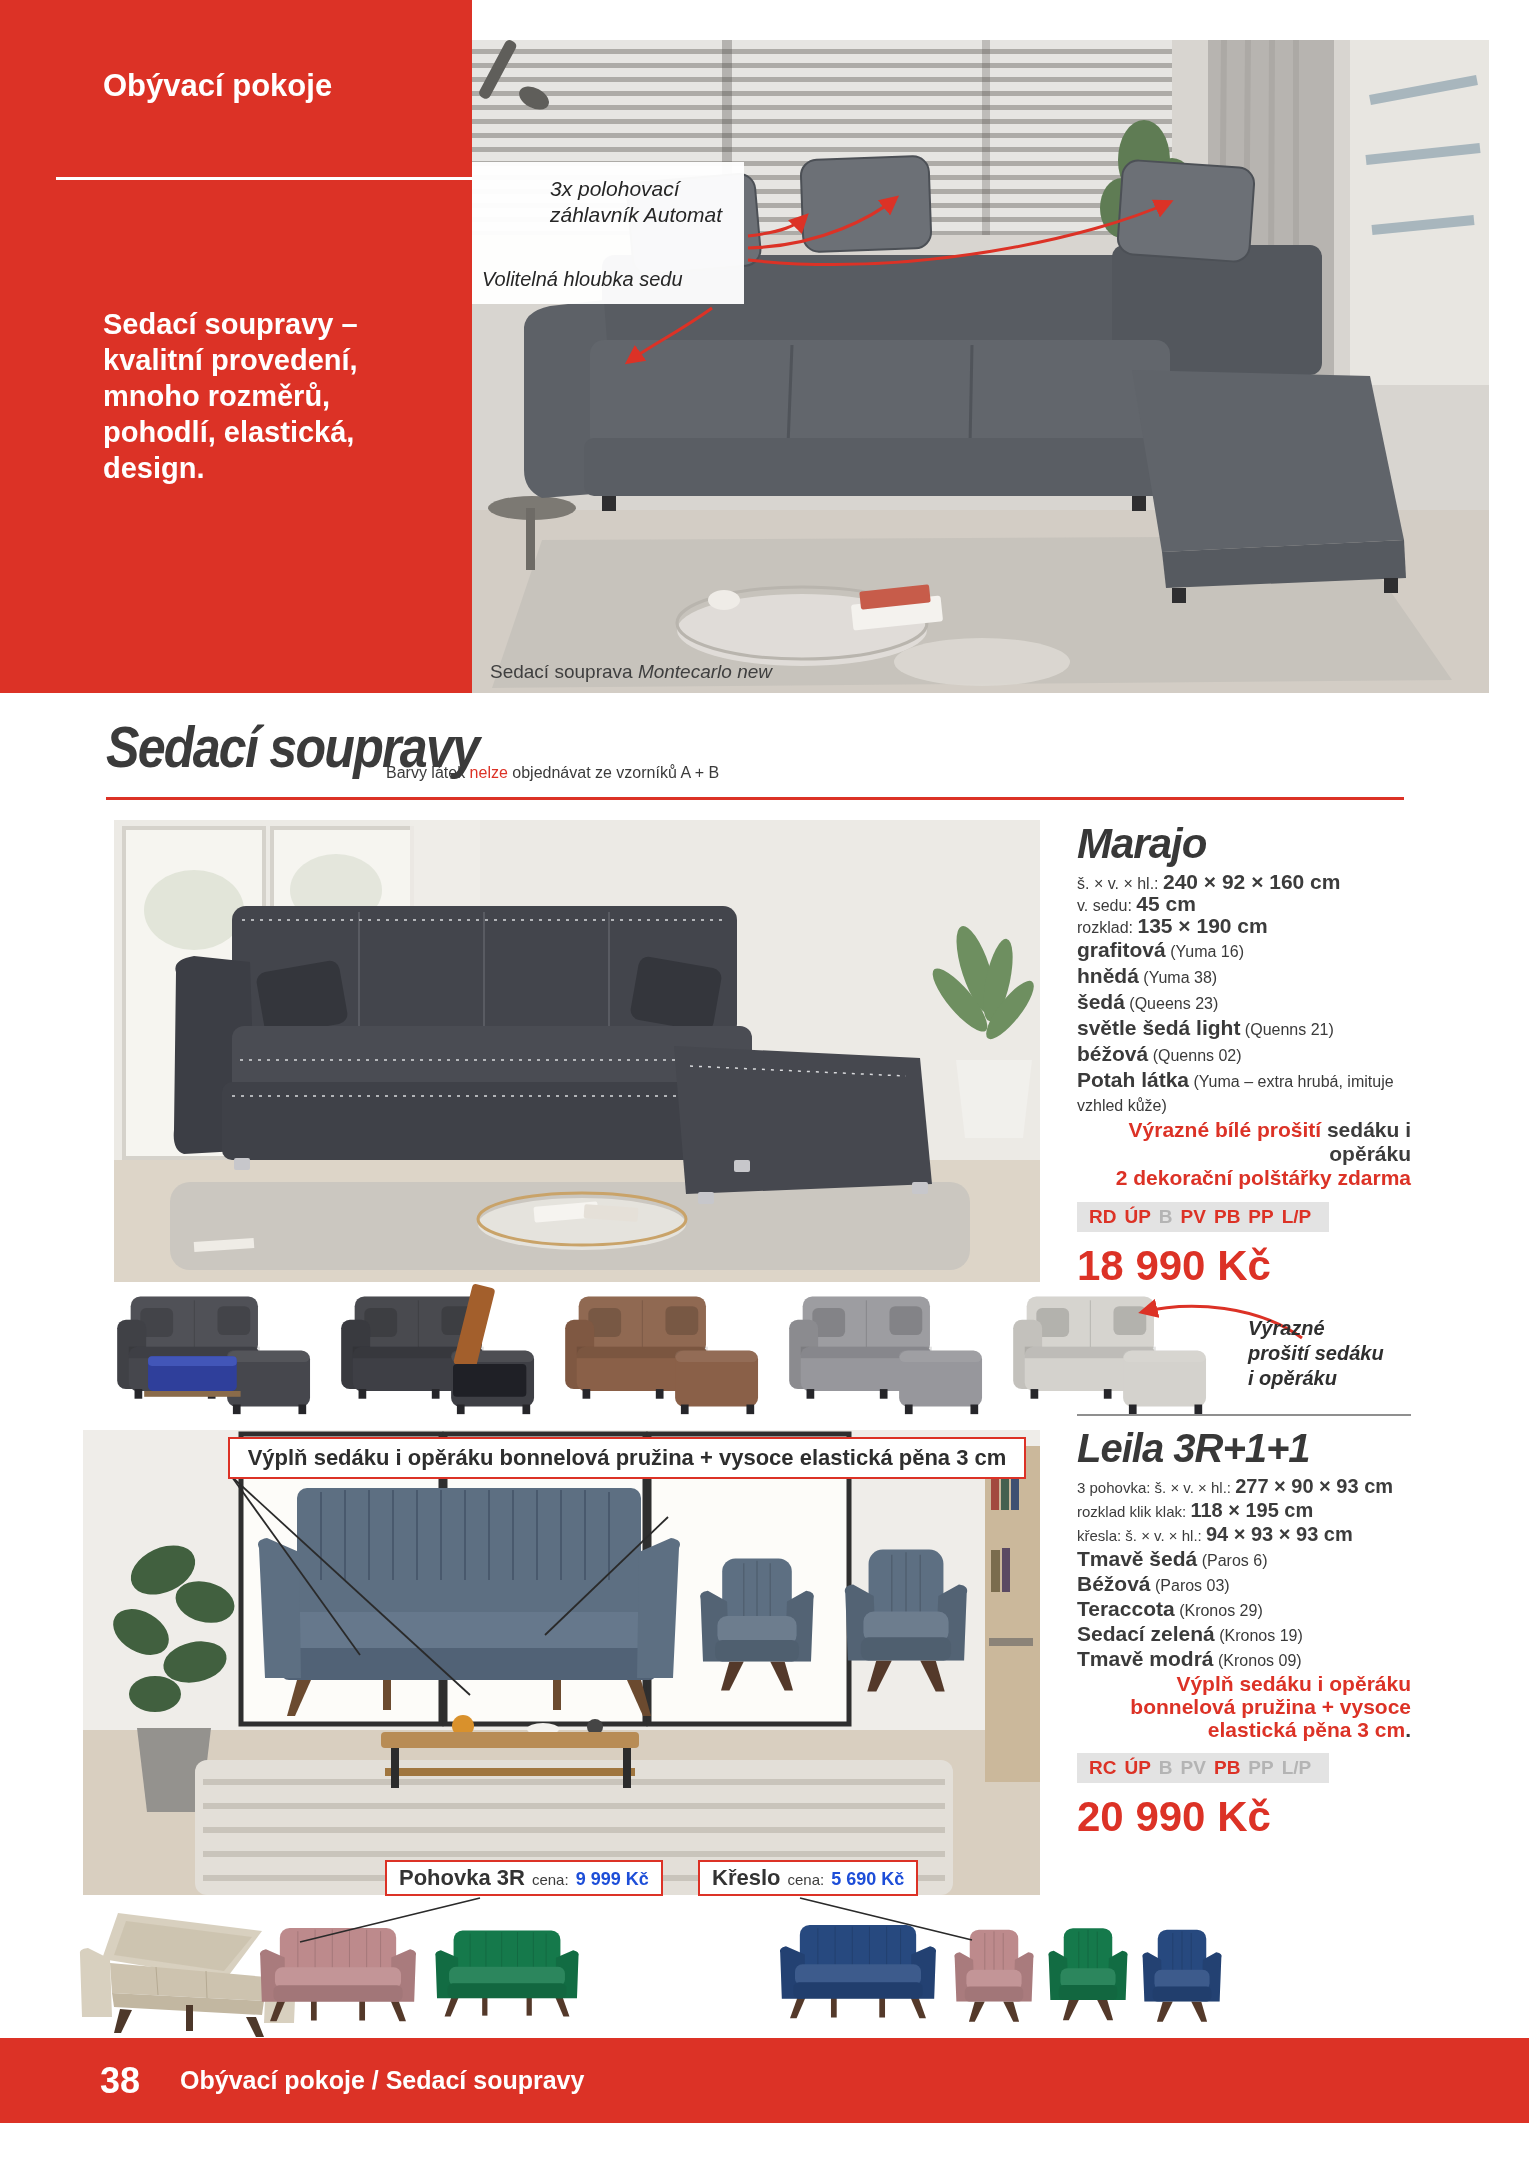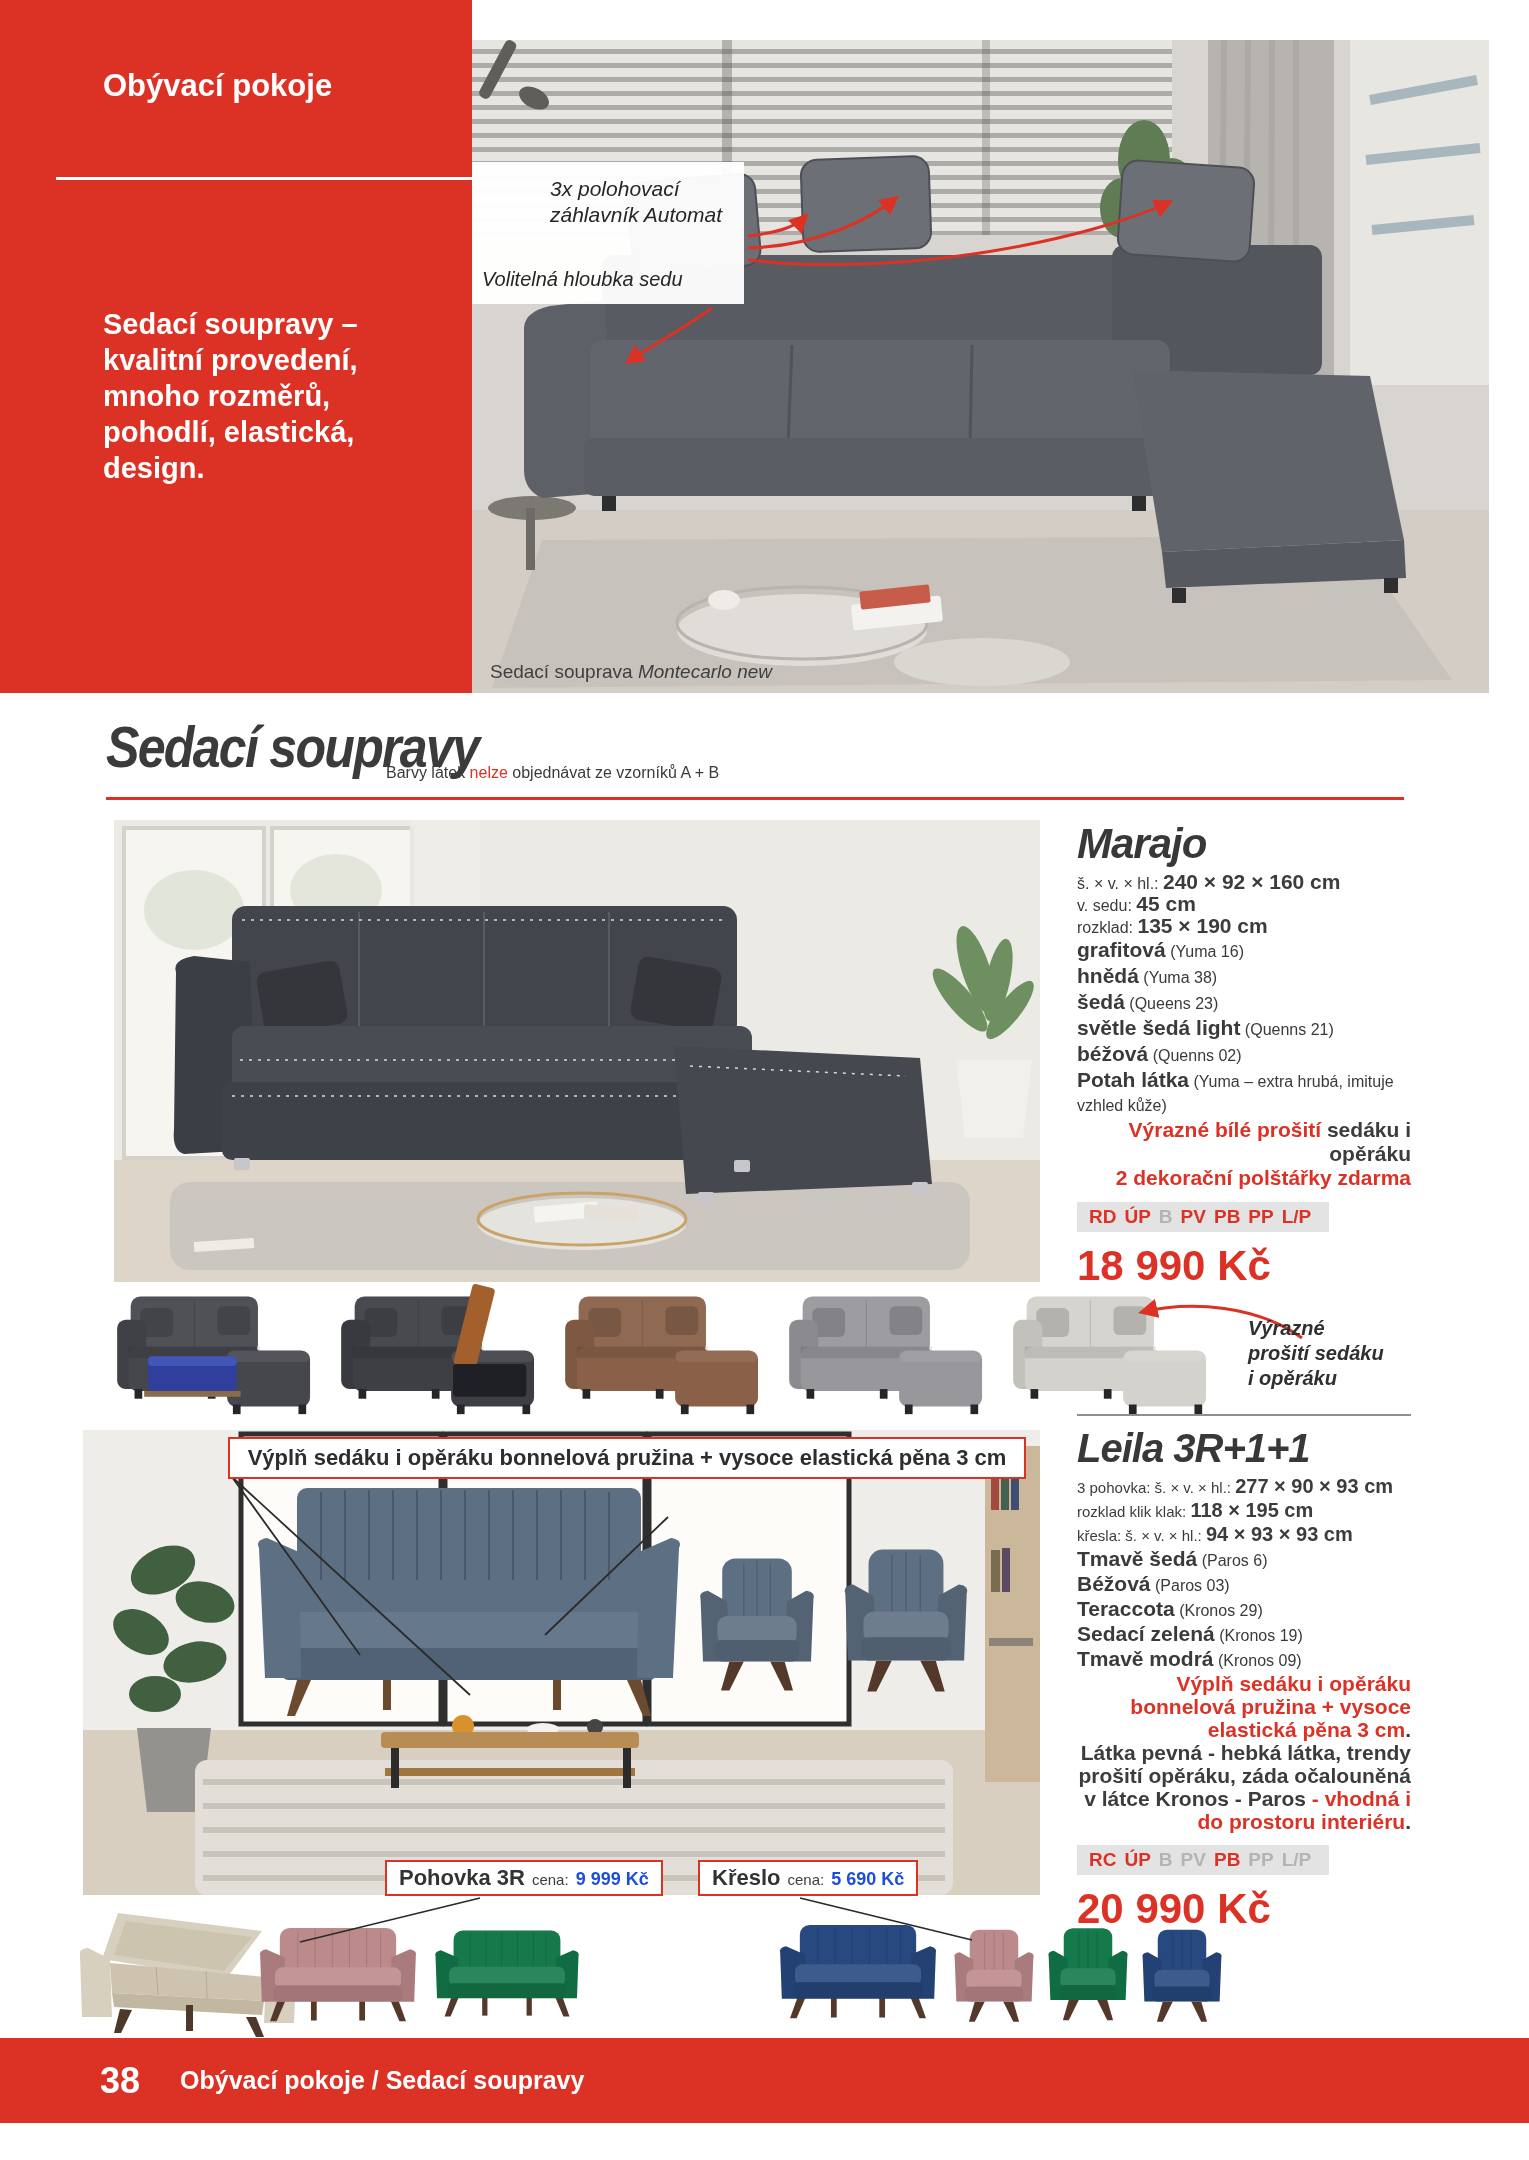--- a/index.html
+++ b/index.html
@@ -485,21 +485,20 @@
     <h3 class="product-name">Leila 3R+1+1</h3>
     <div class="spec-line"><span>3 pohovka: š. × v. × hl.:</span> <b>277 × 90 × 93 cm</b></div>
     <div class="spec-line"><span>rozklad klik klak:</span> <b>118 × 195 cm</b></div>
     <div class="spec-line"><span>křesla: š. × v. × hl.:</span> <b>94 × 93 × 93 cm</b></div>
     <div class="color-line"><span class="color-name">Tmavě šedá</span> <span class="color-code">(Paros 6)</span></div>
     <div class="color-line"><span class="color-name">Béžová</span> <span class="color-code">(Paros 03)</span></div>
     <div class="color-line"><span class="color-name">Teraccota</span> <span class="color-code">(Kronos 29)</span></div>
     <div class="color-line"><span class="color-name">Sedací zelená</span> <span class="color-code">(Kronos 19)</span></div>
     <div class="color-line"><span class="color-name">Tmavě modrá</span> <span class="color-code">(Kronos 09)</span></div>
     <div class="feat"><span class="red">Výplň sedáku i opěráku bonnelová pružina + vysoce elastická pěna 3 cm</span><span>.</span></div>
-    <div class="feat"><span>Látka pevná - hebká látka, trendy prošití opěráku, záda očalouněná v látce Kronos - Paros </span><span class="red">- vhodná i do prostoru interiéru</span><span>.</span></div>
     <div class="badges">
       <span>RC</span><span>ÚP</span><span class="off">B</span><span class="off">PV</span><span>PB</span><span class="off">PP</span><span class="off">L/P</span>
     </div>
     <div class="price">20 990 Kč</div>
   </div>
 
   <div class="bitem" style="left:66px;top:1905px;width:244px;height:135px">
     <svg viewBox="0 0 244 135">
       <path d="M52 8 L196 26 L160 74 L36 54 Z" fill="#d8d0bf"></path>
       <path d="M60 16 L186 32 L158 66 L48 50 Z" fill="#c7bca6" opacity=".6"></path>

